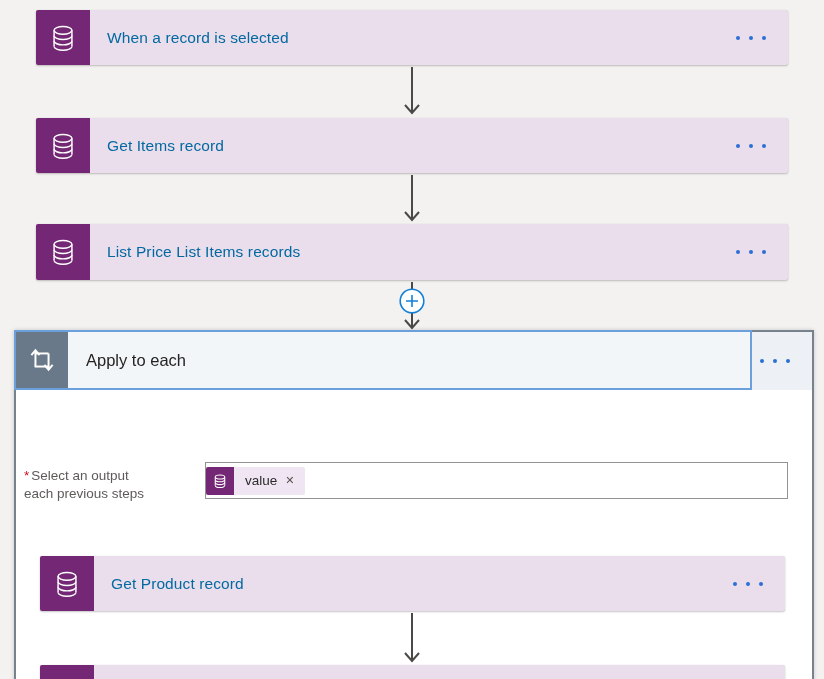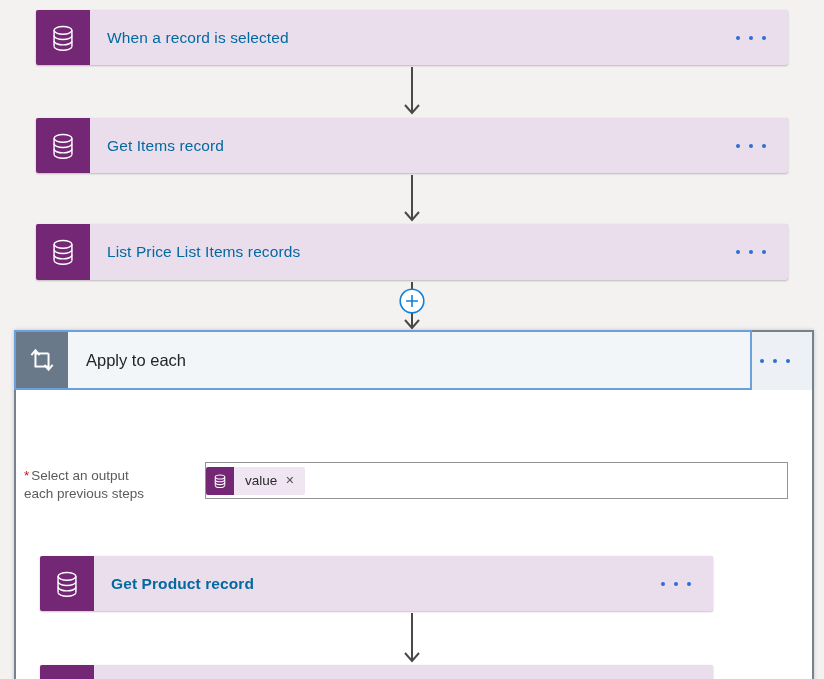--- a/index.html
+++ b/index.html
@@ -75,21 +75,21 @@
   .token-icon svg{width:18px;height:18px;}
   .token-text{
     display:flex;align-items:center;padding:0 4px 0 11px;
     font-size:13.5px;color:#2b2b2b;
   }
   .token-x{
     display:flex;align-items:center;padding:0 10px 0 4px;
     font-size:11px;color:#55534f;cursor:pointer;
   }
   
-  .card.inner{left:24px;width:673px;font-weight:bold;}
+  .card.inner{left:24px;width:745px;}
   .icon-stroke{stroke:#fff;fill:none;stroke-width:1.7;}
   .loop-stroke{stroke:#fff;fill:none;stroke-width:2.4;stroke-linecap:butt;}
 </style>
 </head>
 <body>
 
 <div class="card" style="top:10px">
   <div class="card-icon">
     <svg viewBox="0 0 40 40">
       <ellipse class="icon-stroke" cx="20" cy="11" rx="10.5" ry="4.5"></ellipse>

